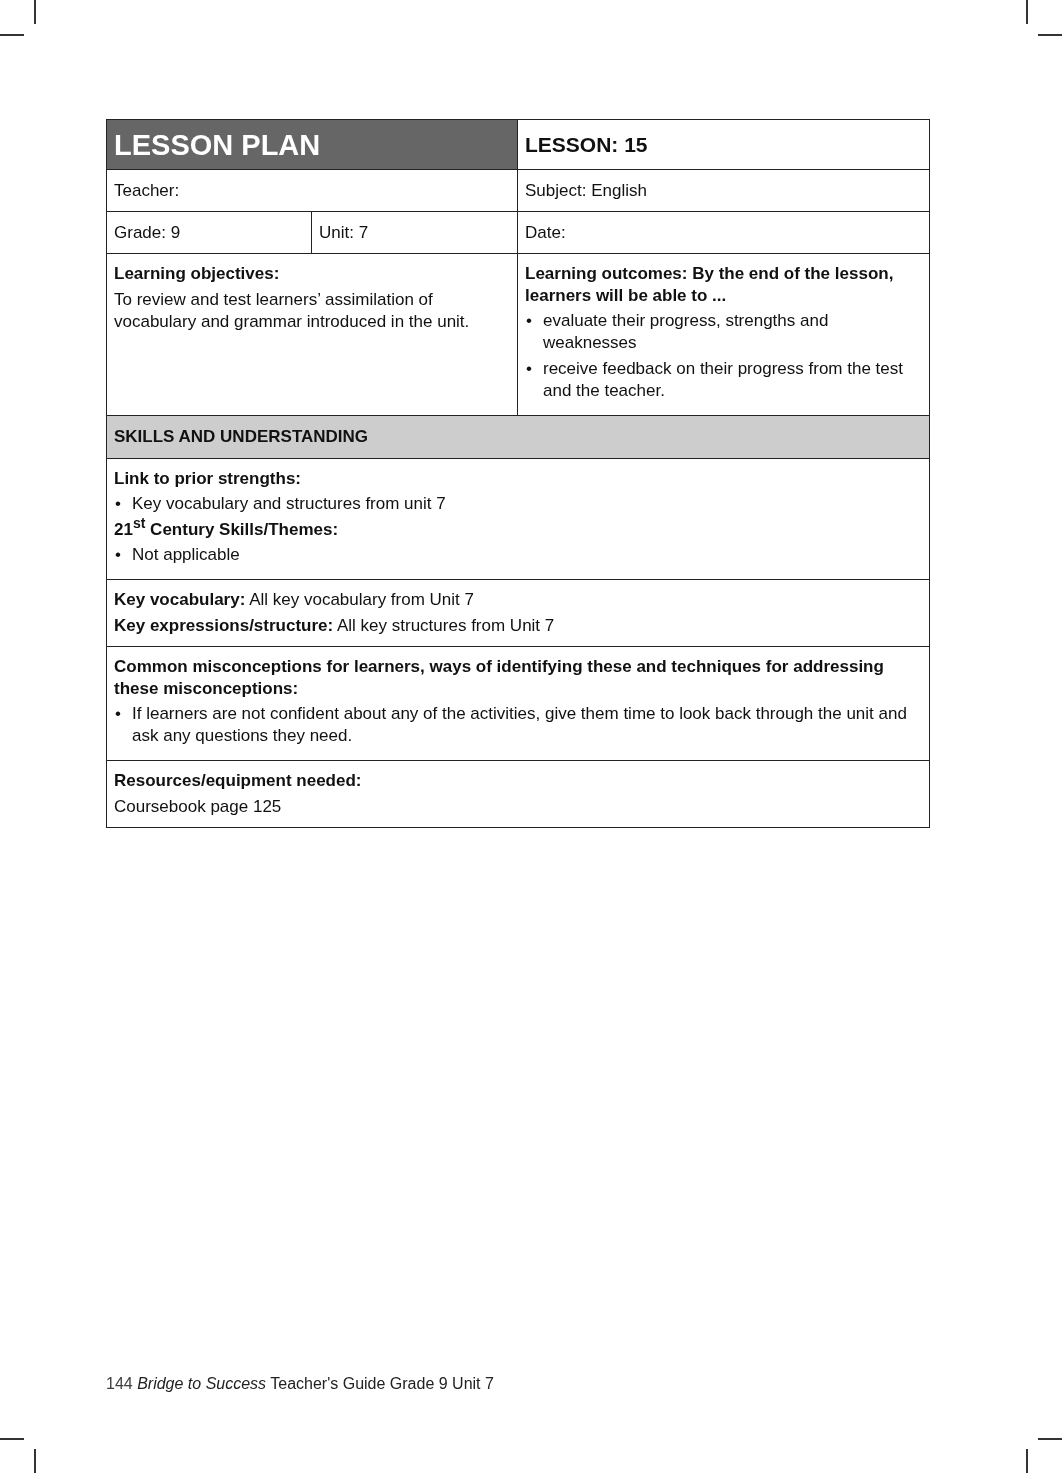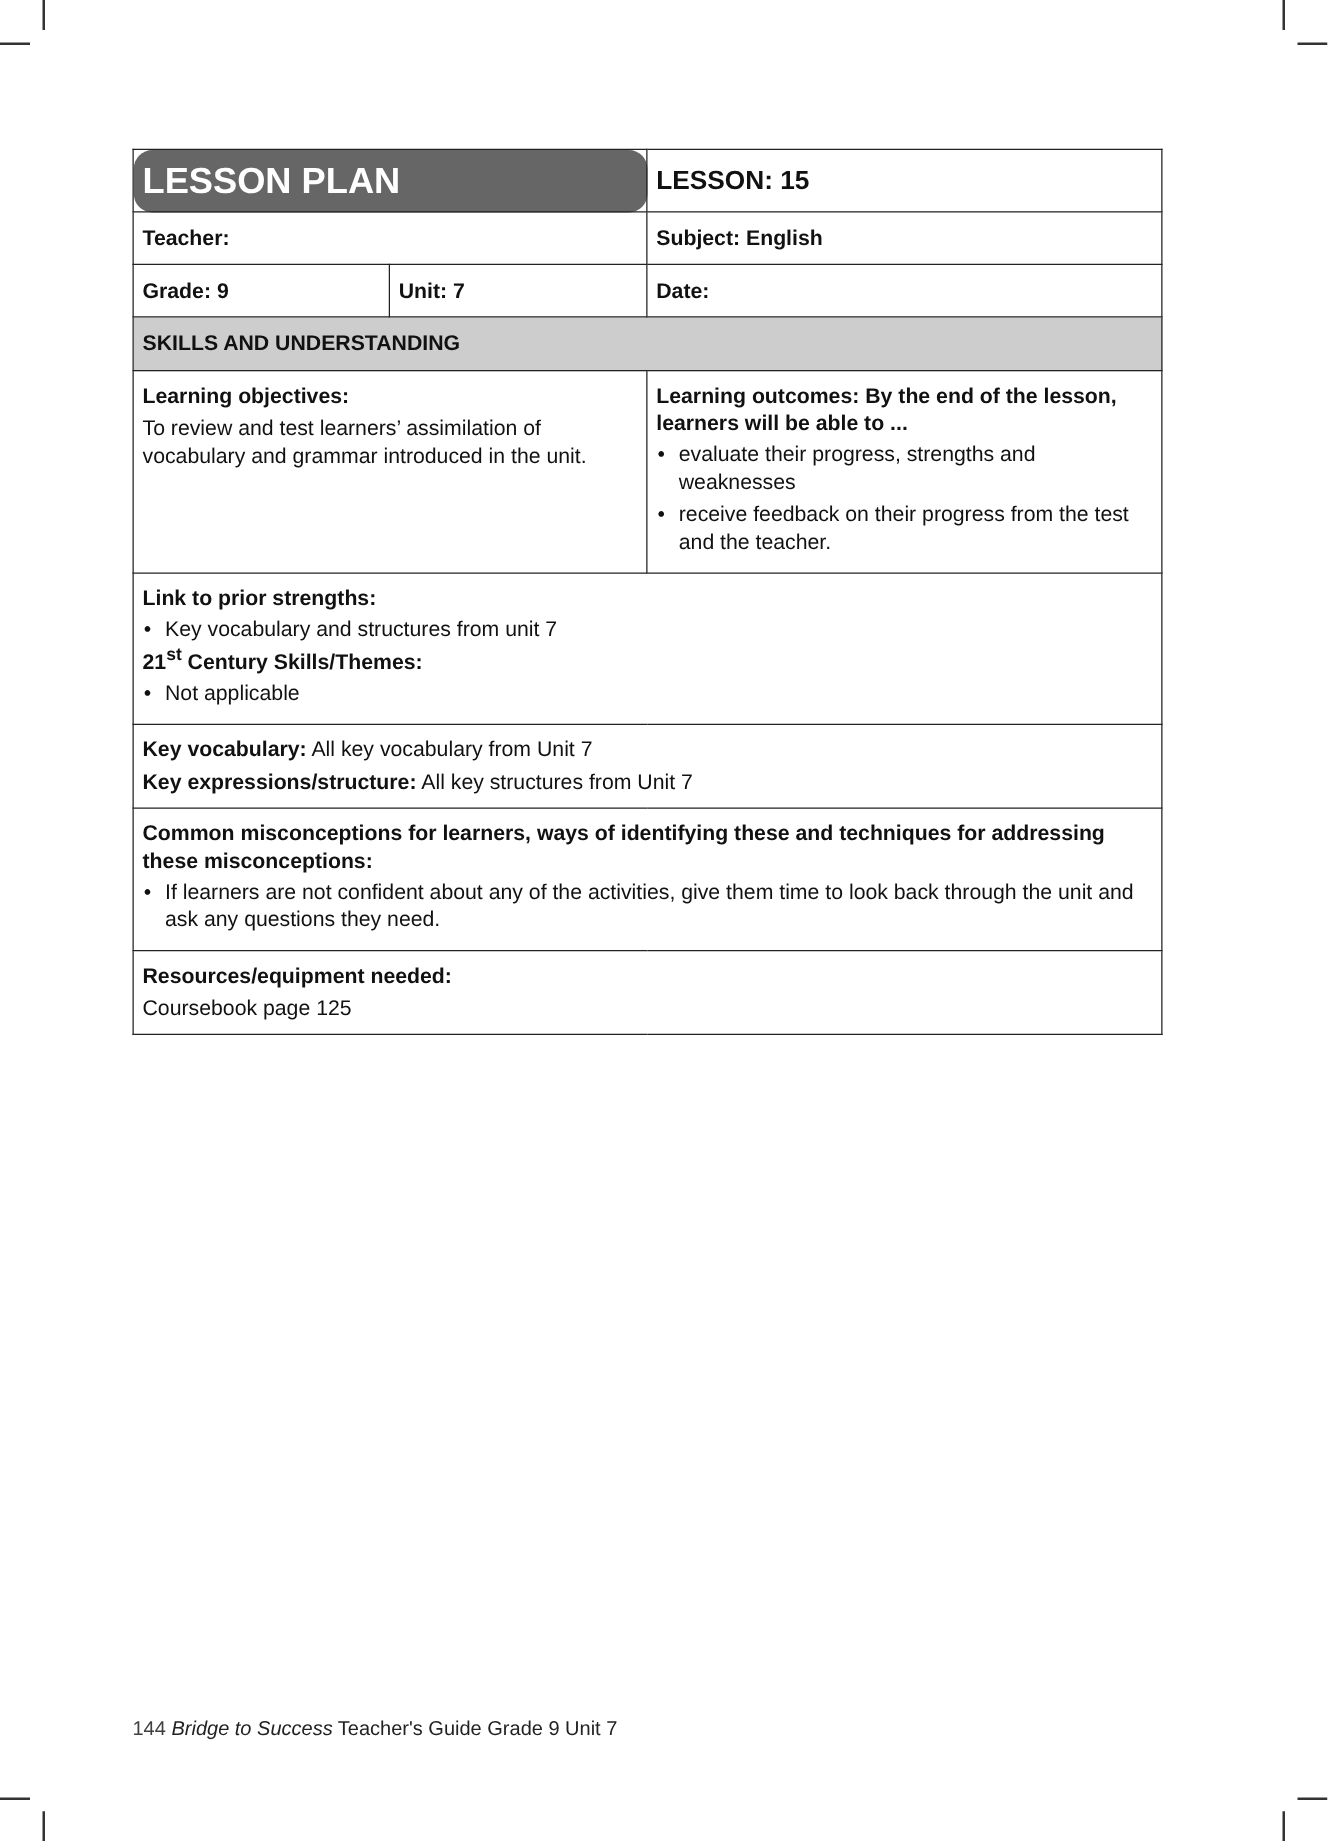--- a/index.html
+++ b/index.html
@@ -2,23 +2,23 @@
 <html><head>
 <meta charset="utf-8">
 <style>
   html, body { margin:0; padding:0; background:#fff; }
   body { width:1062px; height:1473px; position:relative; font-family:"Liberation Sans", sans-serif; color:#111; overflow:hidden; }
   .crop { position:absolute; background:#333; }
   .crop.v { width:1.5px; height:24px; }
   .crop.h { height:1.5px; width:24px; }
   table.plan { position:absolute; left:106px; top:119px; width:823px; border-collapse:collapse; table-layout:fixed; }
   table.plan td { border:1.5px solid #222; padding:0 7px; vertical-align:top; font-size:17px; line-height:22px; }
-  .title-cell { background:#666; color:#fff; font-weight:bold; font-size:29px !important; height:49px; vertical-align:middle !important;border-radius:15px; }
+  .title-cell { background:#666; color:#fff; font-weight:bold; font-size:29px !important; height:49px; vertical-align:middle !important; }
   .lesson-cell { font-weight:bold; font-size:21px !important; vertical-align:middle !important;margin-left:42px; }
-  .hdr { font-weight:bold; height:41px; vertical-align:middle !important; }
+  .hdr { font-weight:normal; height:41px; vertical-align:middle !important; }
   .section { background:#cdcdcd; font-weight:bold; height:42px; vertical-align:middle !important; }
   .b { font-weight:bold; }
   .pad { padding-top:9px !important; padding-bottom:9px !important; }
   ul { margin:3px 0 0 0; padding:0; list-style:none; }
   ul li { position:relative; padding-left:18px; margin-bottom:4px; }
   ul li::before { content:"•"; position:absolute; left:1px; top:0; }
   .para { margin-top:4px; }
   .footer { position:absolute; left:106px; top:1375px; font-size:16px; color:#222; }
   .footer .num { font-weight:normal; color:#404040; }
   .footer .it { font-style:italic; }
@@ -50,34 +50,34 @@
   <tr>
     <td colspan="2" class="hdr">Teacher:</td>
     <td class="hdr">Subject: English</td>
   </tr>
   <tr>
     <td class="hdr">Grade: 9</td>
     <td class="hdr">Unit: 7</td>
     <td class="hdr">Date:</td>
   </tr>
   <tr>
-    <td colspan="3" class="section">SKILLS AND UNDERSTANDING</td>
-  </tr>
-  <tr>
     <td colspan="2" class="pad" style="height:140px;">
       <div class="b">Learning objectives:</div>
       <div class="para">To review and test learners’ assimilation of vocabulary and grammar introduced in the unit.</div>
     </td>
     <td class="pad">
       <div class="b">Learning outcomes: By the end of the lesson, learners will be able to ...</div>
       <ul>
         <li>evaluate their progress, strengths and weaknesses</li>
         <li>receive feedback on their progress from the test and the teacher.</li>
       </ul>
     </td>
+  </tr>
+  <tr>
+    <td colspan="3" class="section">SKILLS AND UNDERSTANDING</td>
   </tr>
   <tr>
     <td colspan="3" class="pad">
       <div class="b">Link to prior strengths:</div>
       <ul>
         <li>Key vocabulary and structures from unit 7</li>
       </ul>
       <div class="b"><span>21</span><sup>st</sup><span> Century Skills/Themes:</span></div>
       <ul>
         <li>Not applicable</li>

